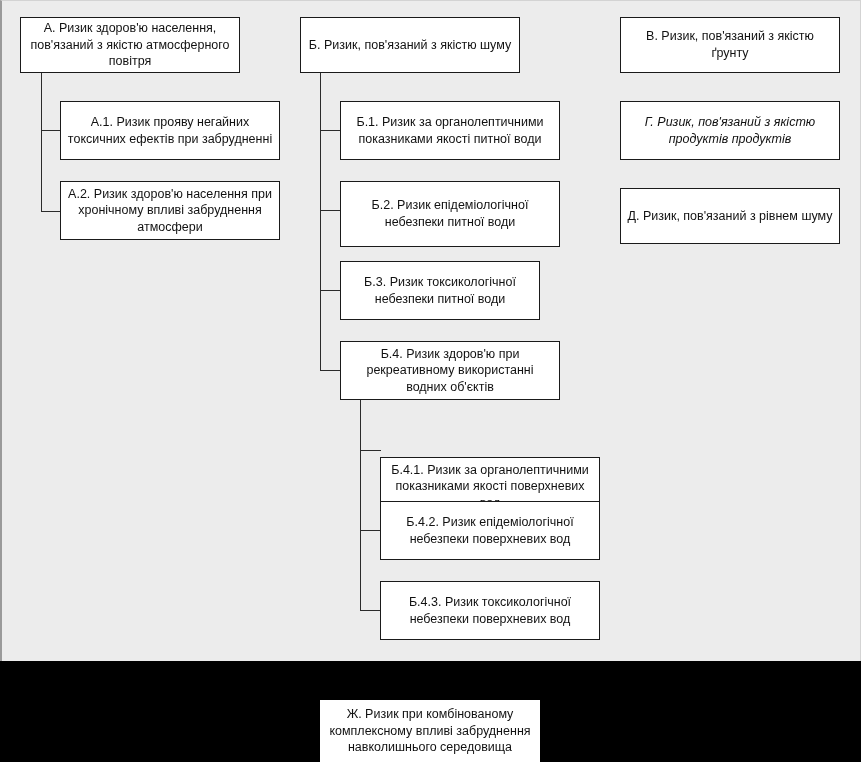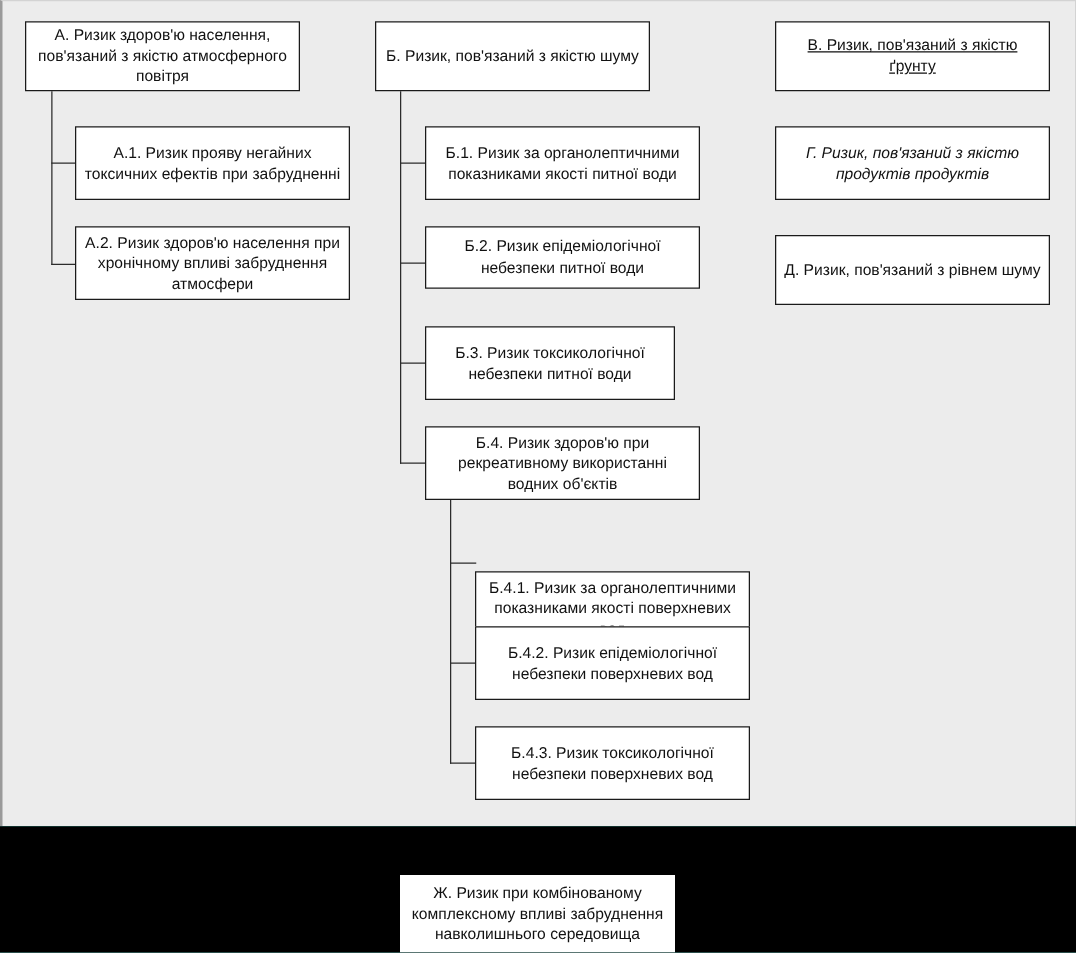--- a/index.html
+++ b/index.html
@@ -106,21 +106,21 @@
   </div>
 
   <div class="node root" style="left:300px; top:17px; width:220px; height:56px;">
     <span>Б. Ризик, пов'язаний з якістю шуму</span>
   </div>
 
   <div class="node" style="left:340px; top:101px; width:220px; height:59px;">
     <span>Б.1. Ризик за органолептичними показниками якості питної води</span>
   </div>
 
-  <div class="node" style="left:340px; top:181px; width:220px; height:50px;">
+  <div class="node" style="left:340px; top:181px; width:220px; height:66px;">
     <span>Б.2. Ризик епідеміологічної небезпеки питної води</span>
   </div>
 
   <div class="node" style="left:340px; top:261px; width:200px; height:59px;">
     <span>Б.3. Ризик токсикологічної небезпеки питної води</span>
   </div>
 
   <div class="node" style="left:340px; top:341px; width:220px; height:59px;">
     <span>Б.4. Ризик здоров'ю при рекреативному використанні водних об'єктів</span>
   </div>
@@ -130,21 +130,21 @@
   </div>
 
   <div class="node" style="left:380px; top:501px; width:220px; height:59px;">
     <span>Б.4.2. Ризик епідеміологічної небезпеки поверхневих вод</span>
   </div>
 
   <div class="node" style="left:380px; top:581px; width:220px; height:59px;">
     <span>Б.4.3. Ризик токсикологічної небезпеки поверхневих вод</span>
   </div>
 
-  <div class="node root" style="left:620px; top:17px; width:220px; height:56px;text-decoration:underline;">
+  <div class="node root" style="left:620px; top:17px; width:220px; height:56px;">
     <span>В. Ризик, пов'язаний з якістю ґрунту</span>
   </div>
 
   <div class="node root" style="left:620px; top:101px; width:220px; height:59px;font-style:italic;">
     <span>Г. Ризик, пов'язаний з якістю продуктів продуктів</span>
   </div>
 
   <div class="node root" style="left:620px; top:188px; width:220px; height:56px;justify-content:flex-end;">
     <span>Д. Ризик, пов'язаний з рівнем шуму</span>
   </div>

